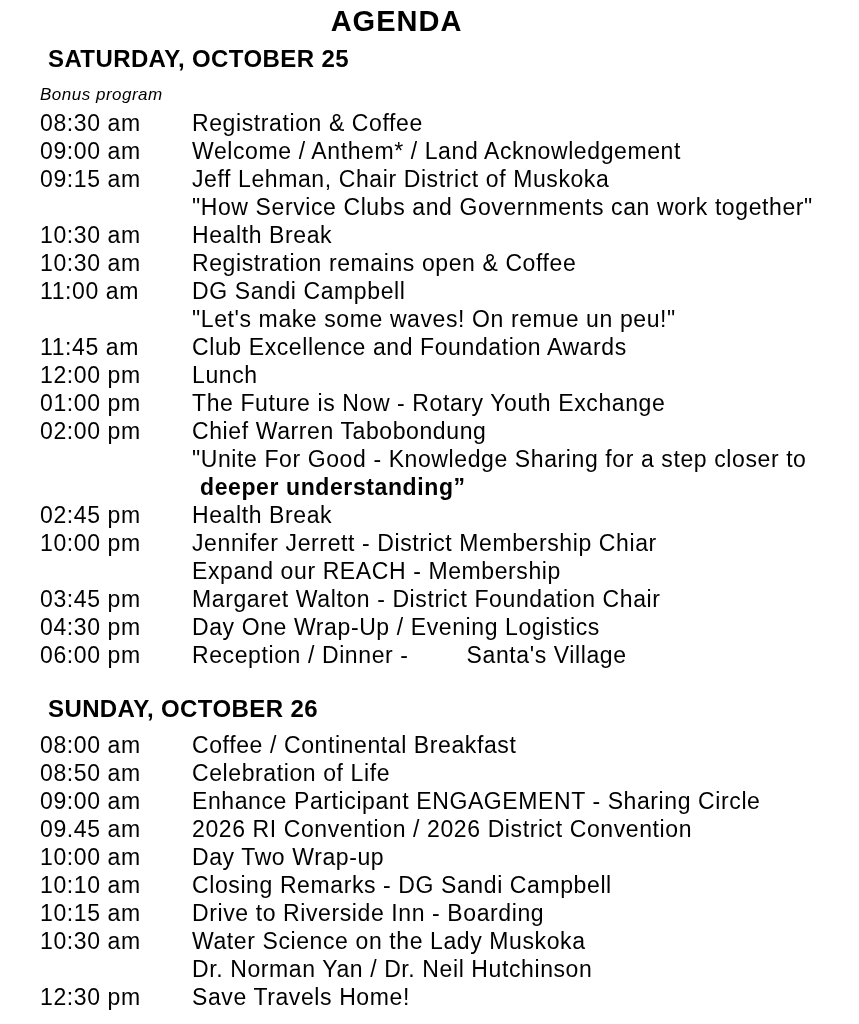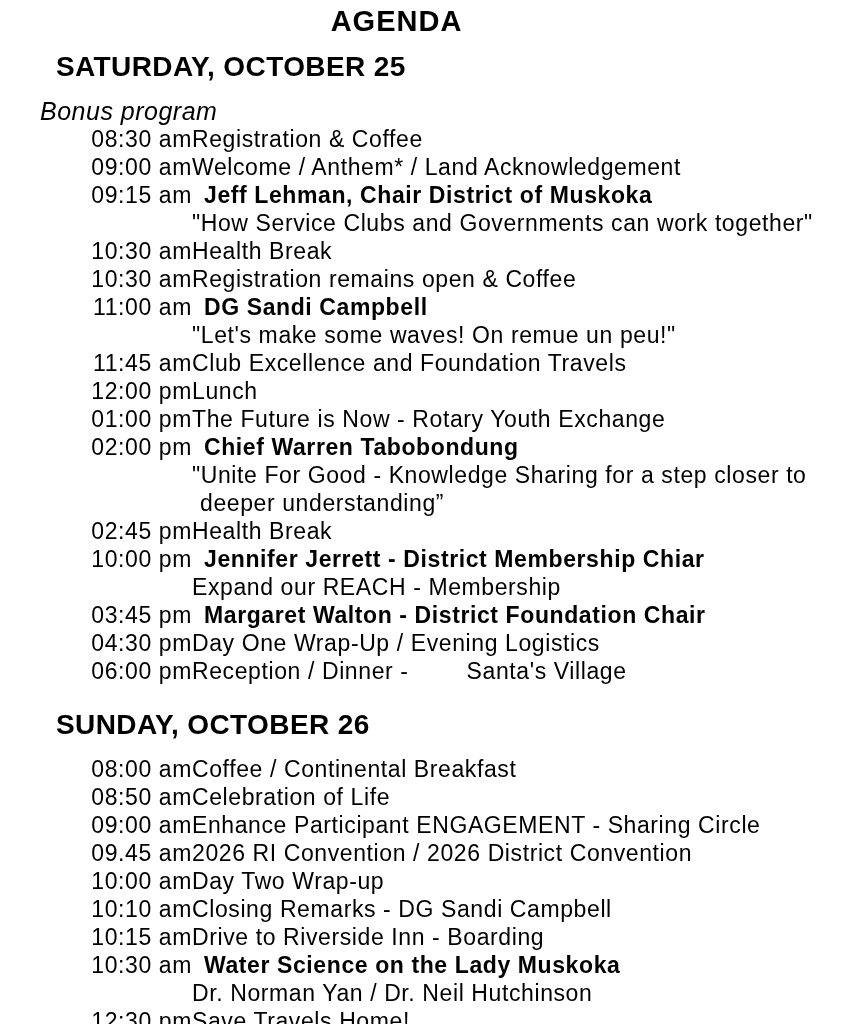--- a/index.html
+++ b/index.html
@@ -27,56 +27,55 @@
     line-height: 32px;
     letter-spacing: 1px;
   }
   .day {
     margin-left: 40px;
   }
   .day-2 {
     margin-top: 26px;
   }
   .day-header {
-    margin: 16px;
-    font-size: 28px;
+    margin: 8px;
+    font-size: 24px;
     font-weight: bold;
     line-height: 28px;
     letter-spacing: 0.4px;
   }
   .day-subtitle {
     margin: 0;
-    font-size: 25px;
+    font-size: 17px;
     font-style: italic;
     line-height: 28px;
     letter-spacing: 0.5px;
   }
   .rows {
     font-size: 23px;
     letter-spacing: 0.6px;
   }
   .row {
     display: flex;
     line-height: 28px;
     white-space: nowrap;
-    text-align: right;
   }
   .row .time {
     width: 152px;
     flex: 0 0 152px;
   }
   .row .desc {
     flex: 0 0 auto;
   }
   .row.bold .desc {
-    font-weight: bold;
-    margin-left: 12px;
+    font-weight: normal;
   }
   .row.indent .desc {
     padding-left: 8px;
+    font-weight: bold;
   }
   .gap-spacer {
     display: inline-block;
     width: 58px;
     flex: 0 0 58px;
   }
 </style>
 </head>
 <body>
 
@@ -115,21 +114,21 @@
         <div class="row bold">
           <span class="time">11:00 am</span>
           <span class="desc">DG Sandi Campbell</span>
         </div>
         <div class="row">
           <span class="time"></span>
           <span class="desc">"Let's make some waves! On remue un peu!"</span>
         </div>
         <div class="row">
           <span class="time">11:45 am</span>
-          <span class="desc">Club Excellence and Foundation Travels</span>
+          <span class="desc">Club Excellence and Foundation Awards</span>
         </div>
         <div class="row">
           <span class="time">12:00 pm</span>
           <span class="desc">Lunch</span>
         </div>
         <div class="row">
           <span class="time">01:00 pm</span>
           <span class="desc">The Future is Now - Rotary Youth Exchange</span>
         </div>
         <div class="row bold">

